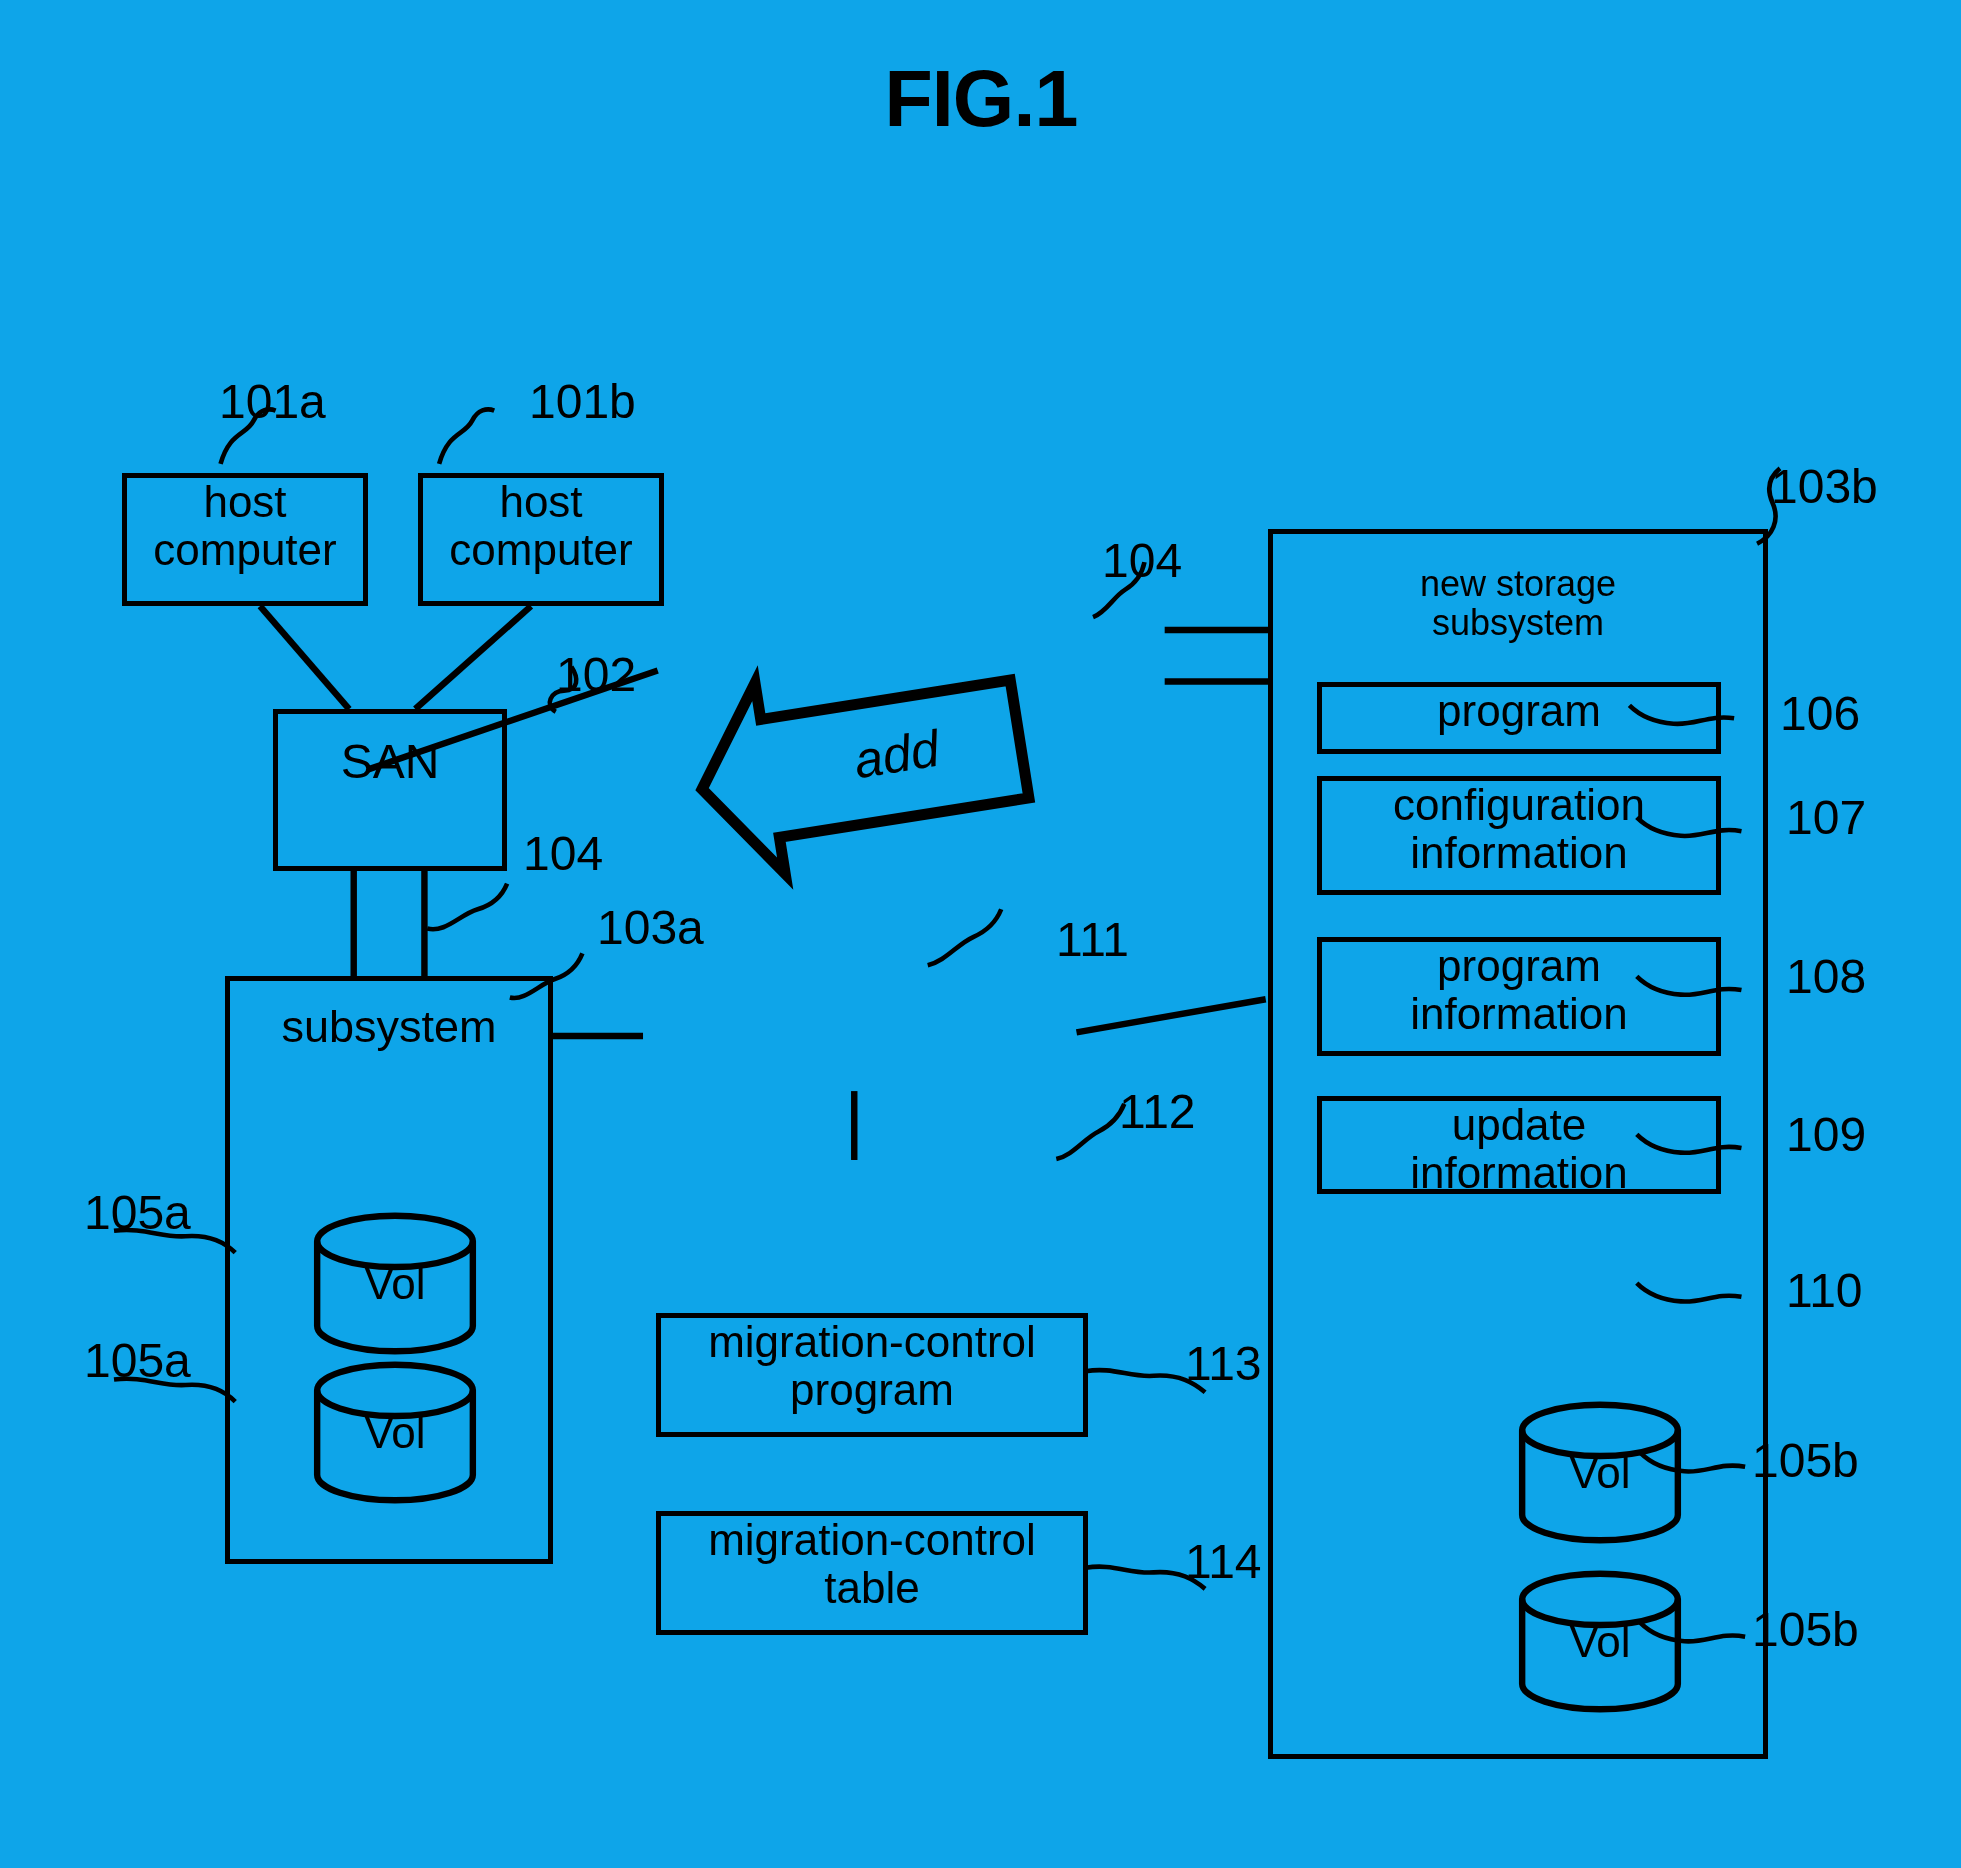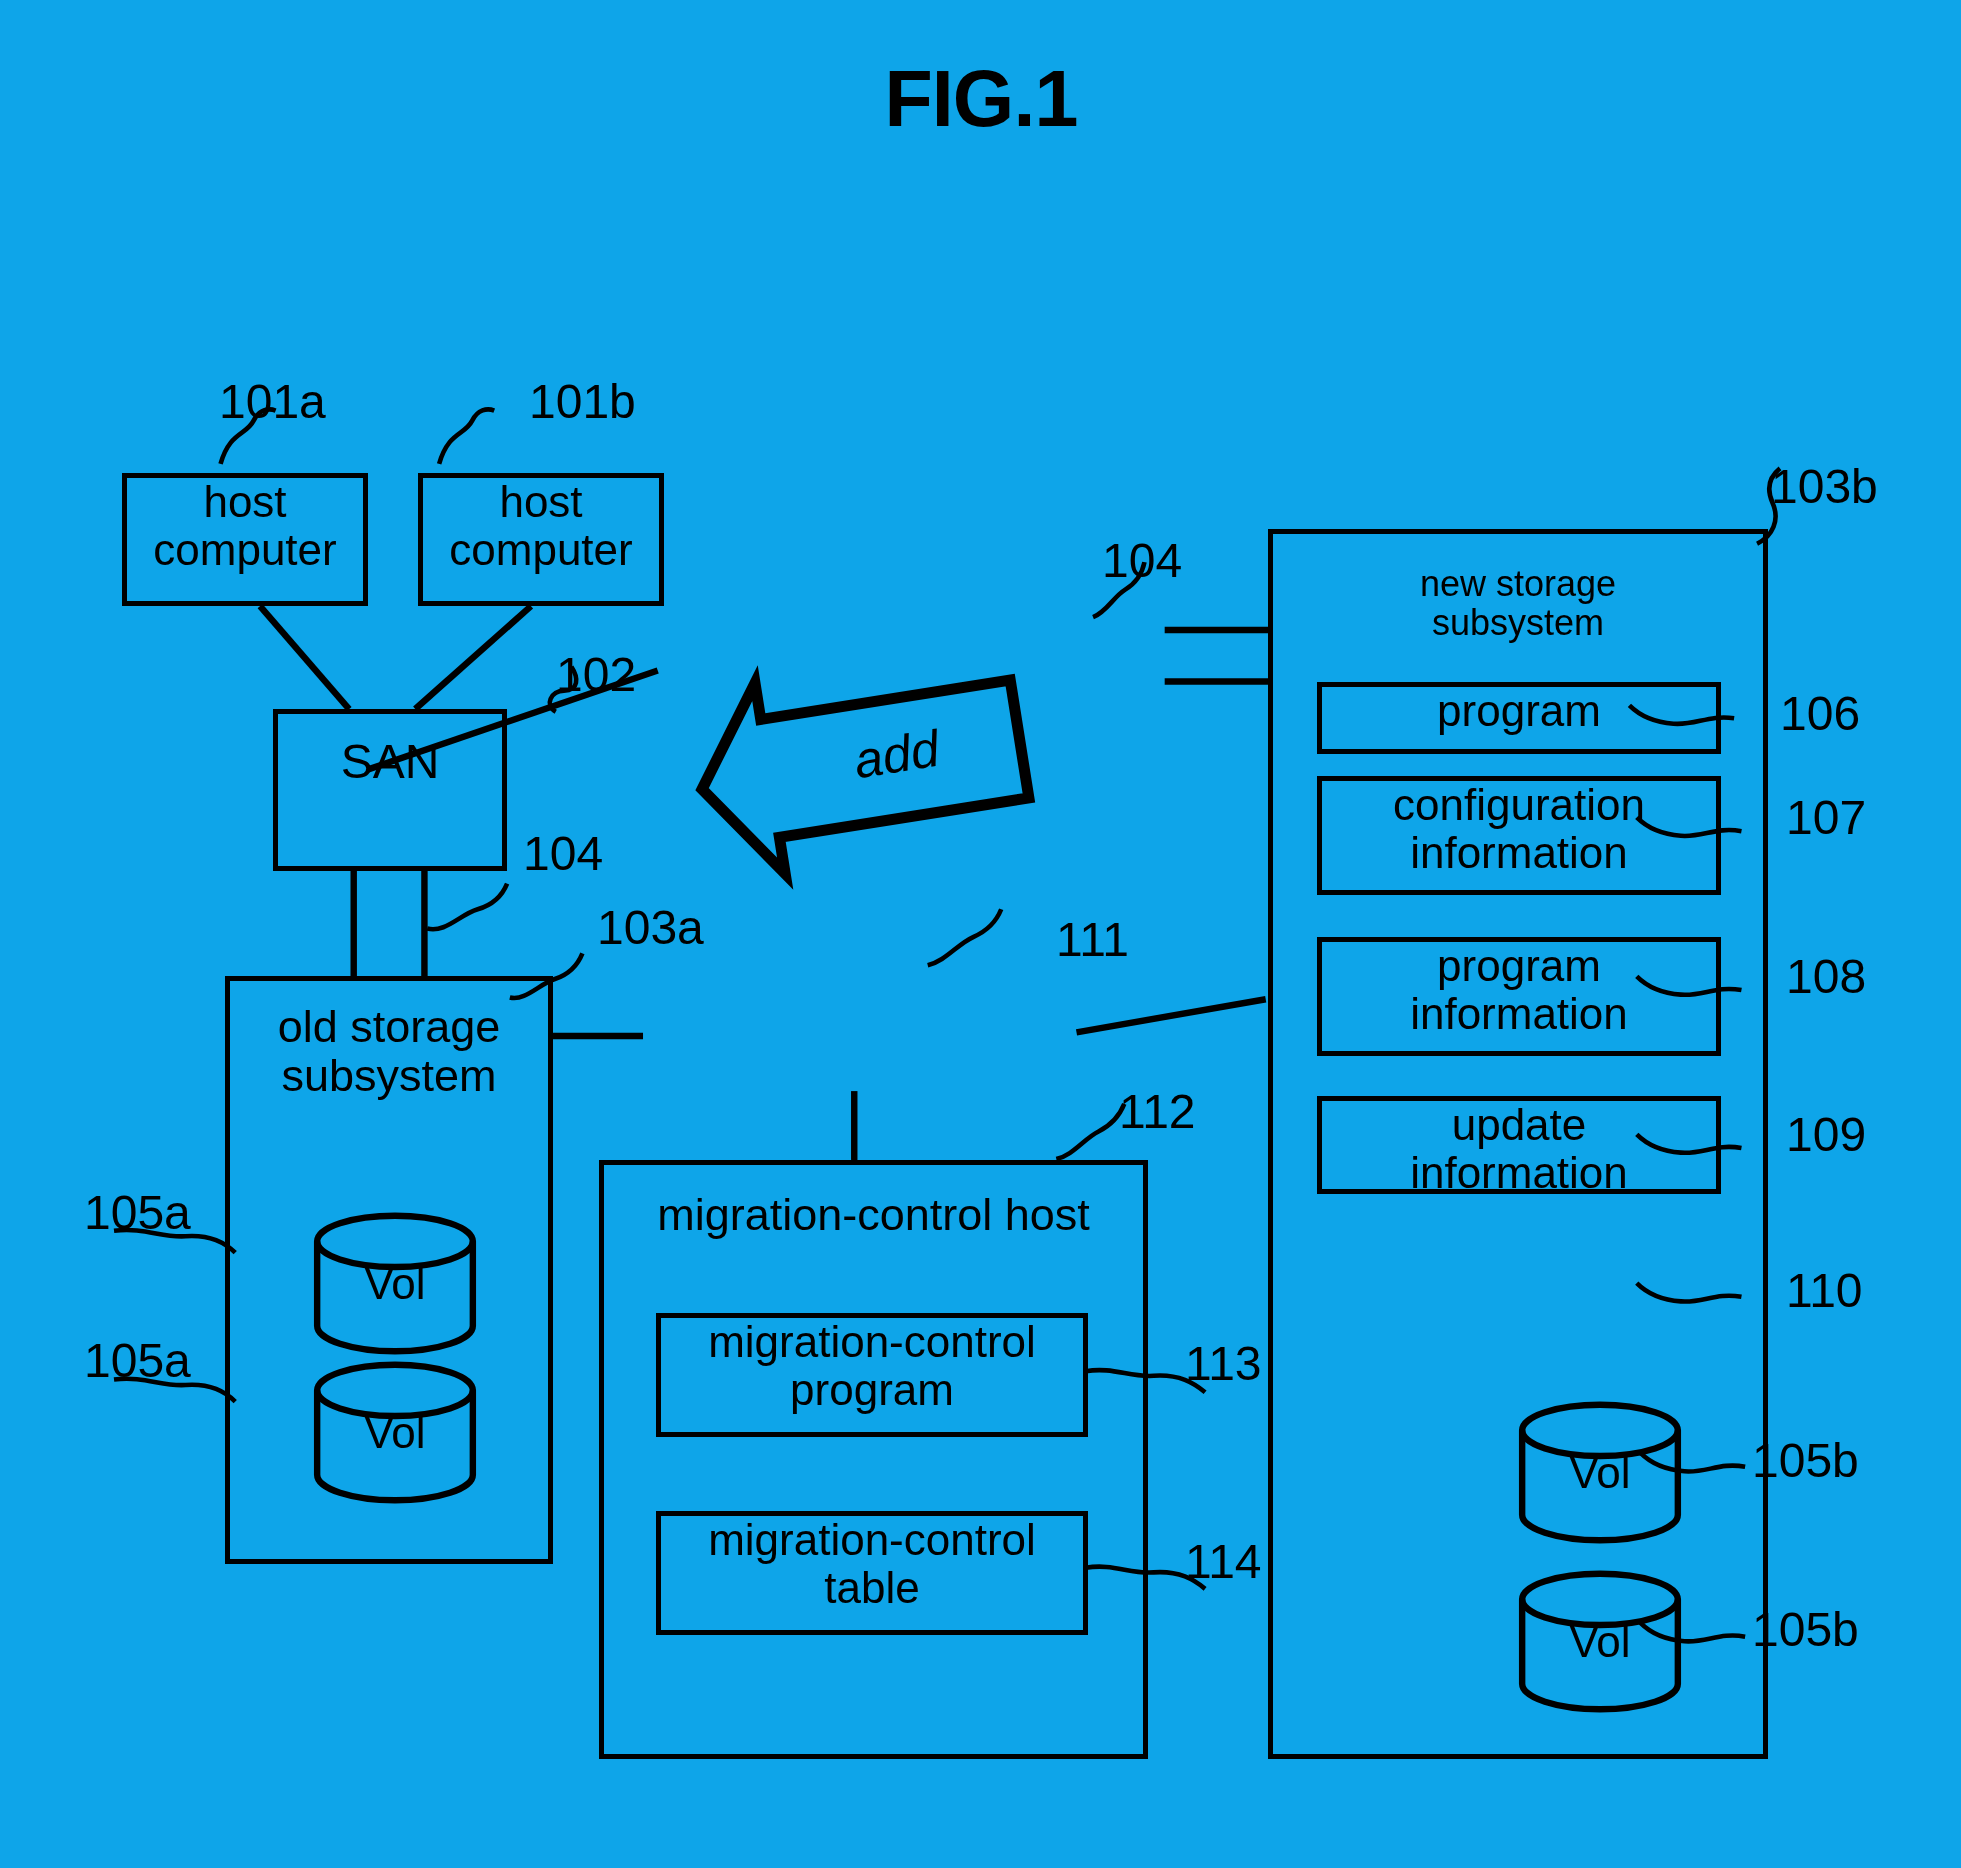--- a/index.html
+++ b/index.html
@@ -153,21 +153,20 @@
 
   <div class="box" style="left:273px; top:709px; width:234px; height:162px; font-size:48px; align-items:flex-start; padding-top:22px;">
     <div>SAN</div>
   </div>
   <div class="ref" style="left:556px; top:647px;">102</div>
 
   <div class="ref" style="left:523px; top:826px;">104</div>
 
   <div class="box" style="left:225px; top:976px; width:328px; height:588px; align-items:flex-start; justify-content:center;">
     <div class="box-label-top" style="top:22px; font-size:45px;">
-      <div>old storage</div>
       <div>subsystem</div>
     </div>
   </div>
   <div class="ref" style="left:597px; top:900px;">103a</div>
 
   <svg class="cyl" style="left:308px; top:1210px;" width="174" height="147" viewBox="0 0 190 160">
     <path d="M 10 34 L 10 126 A 85 28 0 0 0 180 126 L 180 34" fill="none" stroke="#000" stroke-width="7"></path>
     <ellipse cx="95" cy="34" rx="85" ry="28" fill="none" stroke="#000" stroke-width="7"></ellipse>
   </svg>
   <div class="cyl-label" style="left:308px; top:1210px; width:174px; height:147px; display:flex; align-items:center; justify-content:center; top:1210px; transform:none;">Vol</div>
@@ -177,23 +176,20 @@
     <path d="M 10 34 L 10 126 A 85 28 0 0 0 180 126 L 180 34" fill="none" stroke="#000" stroke-width="7"></path>
     <ellipse cx="95" cy="34" rx="85" ry="28" fill="none" stroke="#000" stroke-width="7"></ellipse>
   </svg>
   <div style="position:absolute; left:308px; top:1359px; width:174px; height:147px; display:flex; align-items:center; justify-content:center; font-size:44px;">Vol</div>
   <div class="ref" style="left:84px; top:1333px;">105a</div>
 
   <div class="arrow-text" style="left:854px; top:725px;">add</div>
 
   <div class="ref" style="left:1048px; top:912px;margin-left:8px;">111</div>
 
-  <div class="box" style="left:599px; top:1160px; width:549px; height:599px; align-items:flex-start; justify-content:flex-start;">
-    <div class="box-label-top" style="top:26px; font-size:45px;">migration-control host</div>
-  </div>
   <div class="ref" style="left:1119px; top:1084px;">112</div>
 
   <div class="box" style="left:656px; top:1313px; width:432px; height:124px; font-size:44px;">
     <div>
       <div>migration-control</div>
       <div>program</div>
     </div>
   </div>
   <div class="ref" style="left:1185px; top:1336px;">113</div>
 

